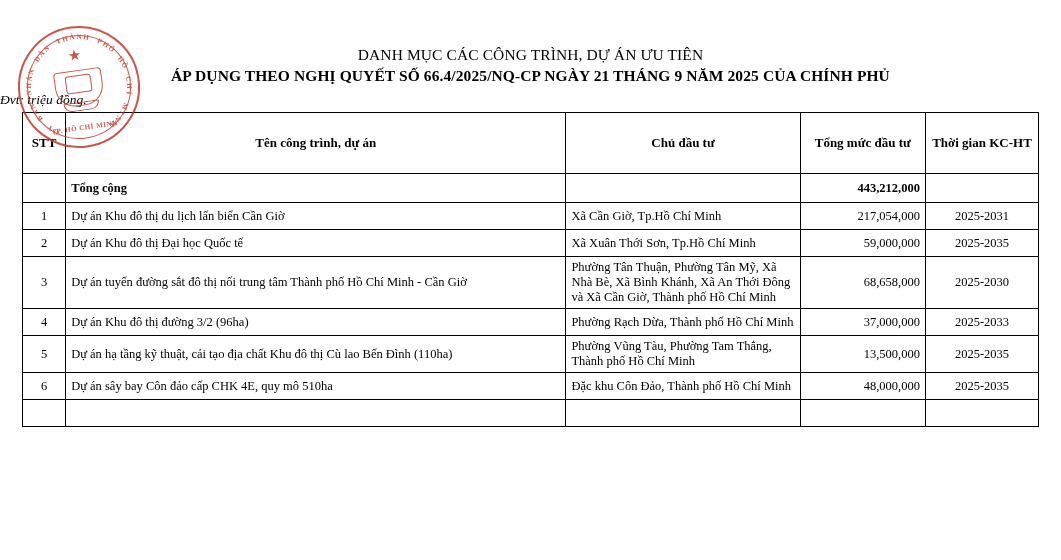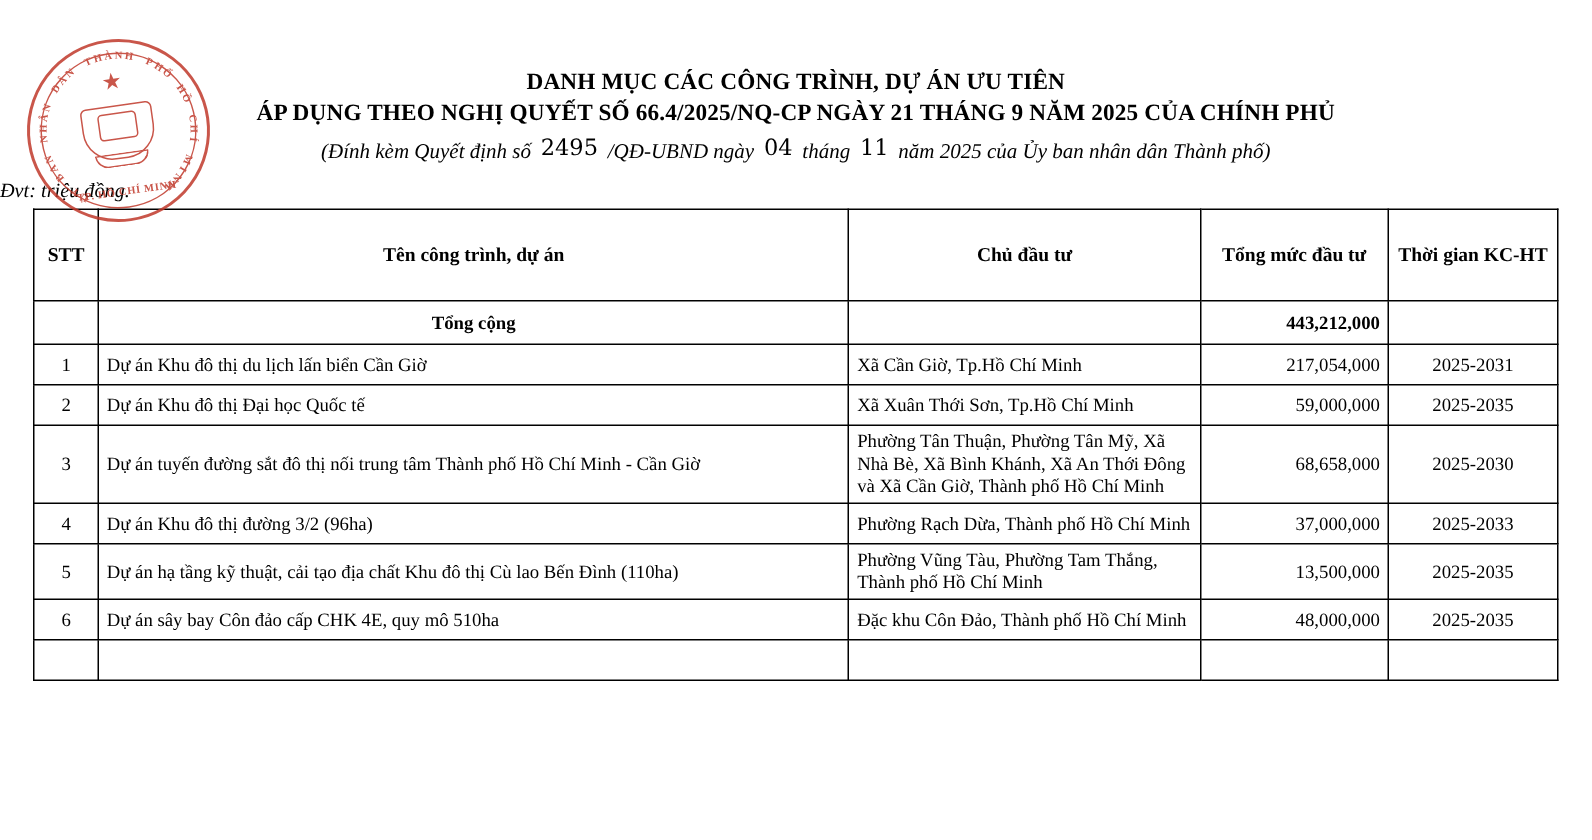--- a/index.html
+++ b/index.html
@@ -109,21 +109,21 @@
   .header {
     padding-top: 44px;
     text-align: center;
   }
   .hdr-line1 {
     font-weight: bold;
     font-size: 15px;
     line-height: 19px;
   }
   .hdr-line2 {
-    font-weight: bold;
+    font-weight: normal;
     font-size: 15.5px;
     line-height: 21px;
     letter-spacing: .1px;
   }
   .hdr-line3 {
     font-weight: bold;
     font-size: 15.5px;
     line-height: 21px;
     letter-spacing: .1px;
   }
@@ -182,21 +182,20 @@
   td.c-name  { text-align: left; padding-left: 8px; }
   td.c-owner { text-align: left; }
   td.c-total { text-align: right; padding-right: 10px; }
   td.c-time  { text-align: center; }
 
   tr.total-row td {
     font-weight: bold;
     height: 22px;
   }
   tr.total-row td.c-name {
-    text-align: center;
   }
   tr.data-row td { height: 20px; }
   tr.blank-row td { height: 20px; }
 </style>
 </head>
 <body>
 
 <div class="seal">
   <div class="inner-ring"></div>
   <div class="ring-text" id="seal-ring">
@@ -239,29 +238,20 @@
       <span style="transform: rotate(145deg) translate(0px, -50px) translate(-50%, -50%);">H</span>
     </div>
   <div class="star">★</div>
   <div class="emblem"></div>
   <div class="bottom-text">TP. HỒ CHÍ MINH</div>
 </div>
 
 <div class="header">
   <div class="hdr-line2">DANH MỤC CÁC CÔNG TRÌNH, DỰ ÁN ƯU TIÊN</div>
   <div class="hdr-line3">ÁP DỤNG THEO NGHỊ QUYẾT SỐ 66.4/2025/NQ-CP NGÀY 21 THÁNG 9 NĂM 2025 CỦA CHÍNH PHỦ</div>
-  <div class="hdr-sub">
-    <span>(Đính kèm Quyết định số</span>
-    <span class="handwrite">2495</span>
-    <span>/QĐ-UBND ngày</span>
-    <span class="handwrite">04</span>
-    <span>tháng</span>
-    <span class="handwrite">11</span>
-    <span>năm 2025 của Ủy ban nhân dân Thành phố)</span>
-  </div>
 </div>
 
 <div class="unit-line">Đvt: triệu đồng.</div>
 
 <div class="table-wrap">
   <table class="doc">
     <colgroup>
       <col class="col-stt">
       <col class="col-name">
       <col class="col-owner">

